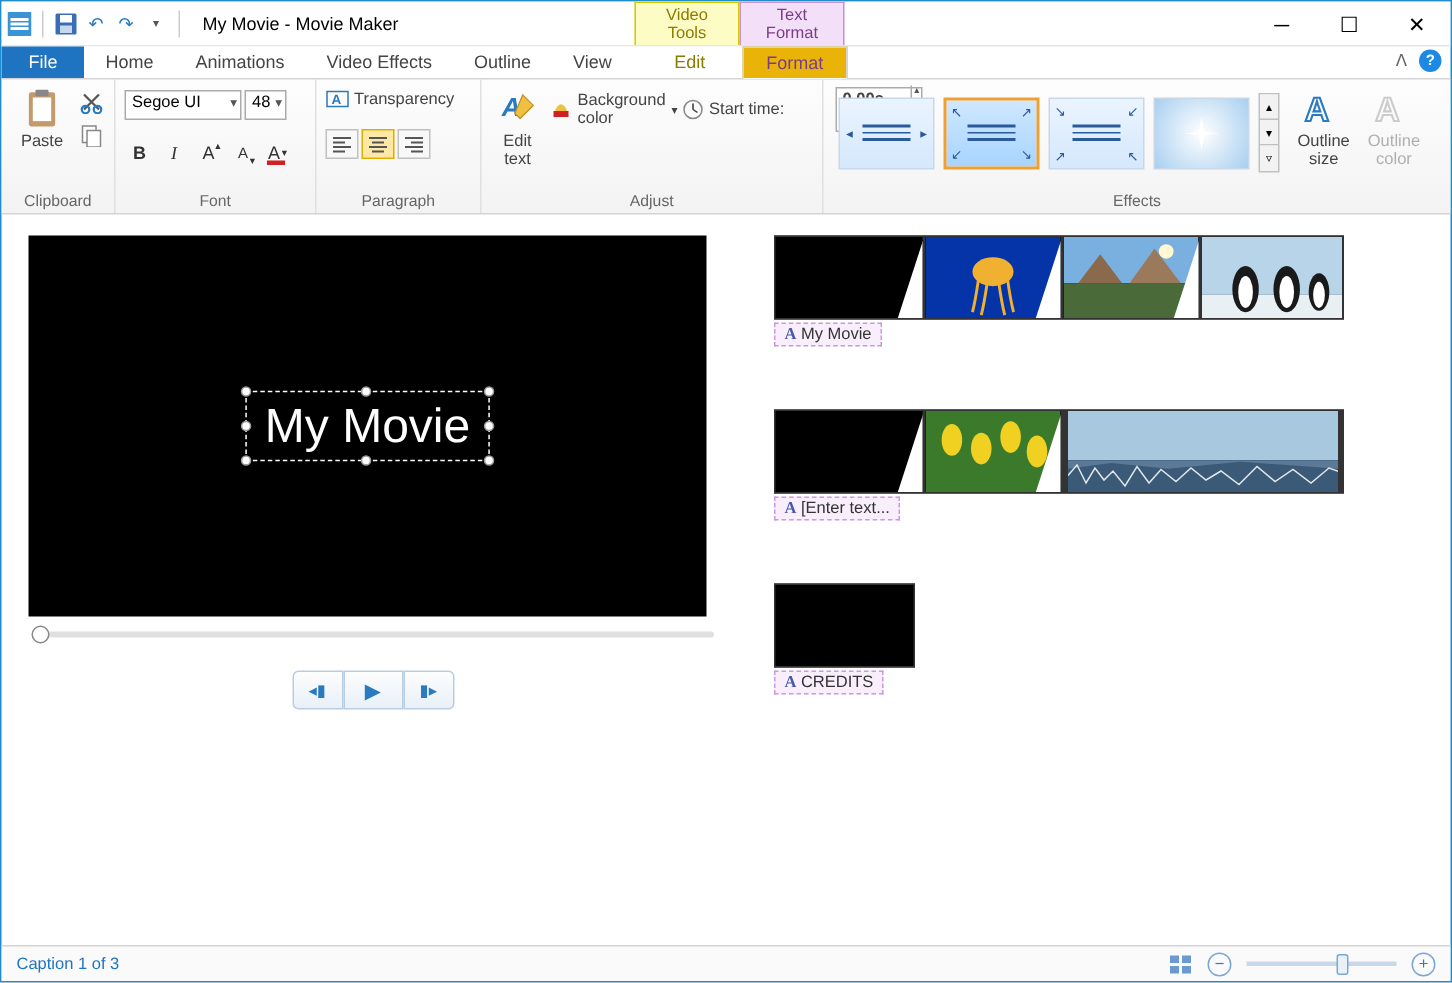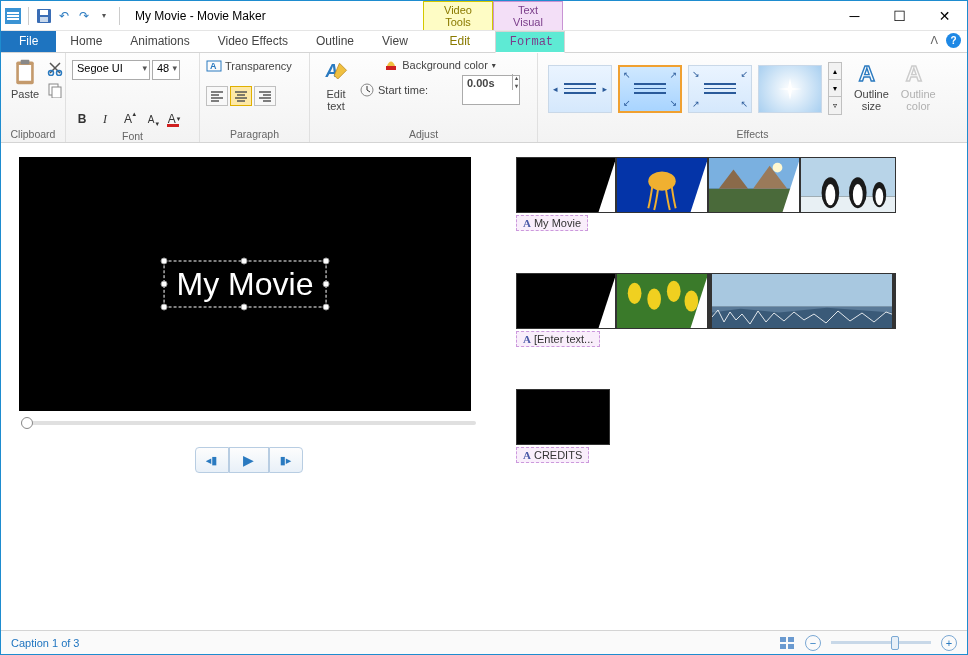--- a/index.html
+++ b/index.html
@@ -15,21 +15,21 @@
 .tool-tab { padding: 2px 8px 0; font-size: 11px; text-align: center; border: 1px solid transparent; border-bottom: none; width: 70px; }
 .tool-tab.video { background: #fefcc5; border-color: #d4c800; color: #8a7a00; }
 .tool-tab.text { background: #f3dff7; border-color: #c893d4; color: #7a3d8a; }
 .win-controls { position: absolute; right: 0; top: 0; display: flex; }
 .win-btn { width: 45px; height: 29px; display: flex; align-items: center; justify-content: center; font-size: 14px; }
 
 
 .ribbon-tabs { height: 22px; display: flex; align-items: stretch; border-bottom: 1px solid #d4d4d4; position: relative; }
 .ribbon-tab { padding: 3px 14px; font-size: 12px; color: #444; background: #fff; cursor: pointer; }
 .ribbon-tab.file { background: #1e74c0; color: #fff; padding: 3px 18px; }
-.ribbon-tab.active { background: #5eead4; border: 1px solid #d4d4d4; border-bottom: 1px solid #fff; margin-bottom: -1px; color: #7a3d8a; font-family: Liberation Mono, monospace; }
+.ribbon-tab.active { background: #eab308; border: 1px solid #d4d4d4; border-bottom: 1px solid #fff; margin-bottom: -1px; color: #7a3d8a; }
 .tool-subtab { width: 70px; text-align: center; }
 .help-area { position: absolute; right: 6px; top: 2px; display: flex; gap: 8px; align-items: center; font-size: 11px; color: #666; }
 .help-icon { width: 15px; height: 15px; border-radius: 50%; background: #1e88e5; color: #fff; display: flex; align-items: center; justify-content: center; font-size: 10px; font-weight: bold; }
 
 
 .ribbon { height: 90px; background: linear-gradient(#fdfdfd, #f3f3f3); border-bottom: 1px solid #d4d4d4; display: flex; }
 .ribbon-group { border-right: 1px solid #e0e0e0; padding: 3px 6px 1px; display: flex; flex-direction: column; position: relative; }
 .ribbon-group-body { flex: 1; display: flex; align-items: flex-start; gap: 4px; }
 .ribbon-group-label { font-size: 10.5px; color: #666; text-align: center; padding: 1px 0; }
 
@@ -48,21 +48,21 @@
 .fbtn.bold { font-weight: bold; }
 .fbtn.italic { font-style: italic; font-family: serif; }
 .fbtn .drop { font-size: 7px; margin-left: 1px; }
 
 .para-box { display: flex; flex-direction: column; gap: 4px; padding-top: 2px; }
 .para-row { display: flex; gap: 2px; }
 .para-label { font-size: 11px; color: #444; display: flex; align-items: center; gap: 3px; }
 .align-btn { width: 22px; height: 20px; border: 1px solid #c0c0c0; background: #f8f8f8; display: flex; align-items: center; justify-content: center; }
 .align-btn.active { background: #fde8a6; border-color: #e0b000; }
 
-.adjust-col { display: flex; flex-direction: column; gap: 3px; padding-top: 2px; align-items: center; }
+.adjust-col { display: flex; flex-direction: row; gap: 3px; padding-top: 2px; }
 .adjust-row { display: flex; align-items: center; gap: 4px; font-size: 11px; color: #444; }
 .adjust-row .icn { width: 14px; height: 14px; display: inline-flex; align-items: center; justify-content: center; }
 .spinner { border: 1px solid #ababab; background: #fff; font-size: 11px; padding: 1px 14px 1px 4px; height: 30px; width: 58px; position: relative; font-weight: bold; }
 .spinner::after { content: "▴\A▾"; white-space: pre; position: absolute; right: 1px; top: -2px; font-size: 6px; line-height: 8px; color: #555; border-left: 1px solid #ababab; padding-left: 2px; }
 
 .effects-gallery { display: flex; gap: 6px; padding: 6px 4px; align-items: center; }
 .effect-item { width: 64px; height: 48px; border: 1px solid #c9d8e8; background: linear-gradient(#eaf4ff,#d5e8fc); display: flex; align-items: center; justify-content: center; position: relative; }
 .effect-item.selected { border: 2px solid #f0a030; background: linear-gradient(#cfe8ff,#a8d4ff); }
 .effect-lines { width: 32px; }
 .effect-lines div { height: 1.5px; background: #2a5a9a; margin: 3px 0; }
@@ -133,21 +133,21 @@
         </svg>
       </span>
     <span class="qat-icon" style="color:#2a7ac0">↶</span>
     <span class="qat-icon" style="color:#2a7ac0">↷</span>
     <span class="qat-icon" style="font-size:8px;color:#555">▾</span>
     <span class="qat-sep"></span>
   </div>
   <span class="title-text">My Movie - Movie Maker</span>
   <div class="tool-tabs">
     <div class="tool-tab video">Video Tools</div>
-    <div class="tool-tab text">Text Visual</div>
+    <div class="tool-tab text">Text Format</div>
   </div>
   <div class="win-controls">
     <div class="win-btn">─</div>
     <div class="win-btn">☐</div>
     <div class="win-btn">✕</div>
   </div>
 </div>
 
 <div class="ribbon-tabs">
   <div class="ribbon-tab file">File</div>
@@ -159,21 +159,21 @@
   <div class="ribbon-tab tool-subtab" style="margin-left:3px;color:#8a7a00">Edit</div>
   <div class="ribbon-tab tool-subtab active">Format</div>
   <div class="help-area">
     <span>ᐱ</span>
     <span class="help-icon">?</span>
   </div>
 </div>
 
 <div class="ribbon">
 
-  <div class="ribbon-group" style="width:65px">
+  <div class="ribbon-group" style="width:76px">
     <div class="ribbon-group-body">
       <div class="big-btn">
         <svg viewBox="0 0 32 32">
             <rect x="6" y="4" width="20" height="26" fill="#c49a6c" rx="2"></rect>
             <rect x="9" y="8" width="14" height="18" fill="#fff"></rect>
             <rect x="11" y="2" width="10" height="5" fill="#888" rx="1"></rect>
           </svg>
         <span>Paste</span>
       </div>
       <div class="small-icons">
@@ -185,21 +185,21 @@
         <span class="small-icon"><svg viewBox="0 0 16 16">
               <rect x="2" y="2" width="9" height="11" fill="#fff" stroke="#888"></rect>
               <rect x="5" y="5" width="9" height="11" fill="#fff" stroke="#888"></rect>
             </svg></span>
       </div>
     </div>
     <div class="ribbon-group-label">Clipboard</div>
   </div>
 
   <div class="ribbon-group" style="width:134px">
-    <div class="ribbon-group-body" style="flex-direction:column;gap:23px;padding-top:4px">
+    <div class="ribbon-group-body" style="flex-direction:column;gap:6px;padding-top:4px">
       <div class="font-row">
         <div class="font-select font-name">Segoe UI</div>
         <div class="font-select font-size">48</div>
       </div>
       <div class="font-btns">
         <div class="fbtn bold">B</div>
         <div class="fbtn italic">I</div>
         <div class="fbtn" style="position:relative">A<span style="font-size:7px;position:absolute;top:0;right:1px">▴</span></div>
         <div class="fbtn" style="position:relative;font-size:10px">A<span style="font-size:7px;position:absolute;bottom:0;right:1px">▾</span></div>
         <div class="fbtn" style="position:relative">A<span class="drop">▾</span><span style="position:absolute;bottom:1px;left:2px;width:12px;height:3px;background:#d02020"></span></div>

